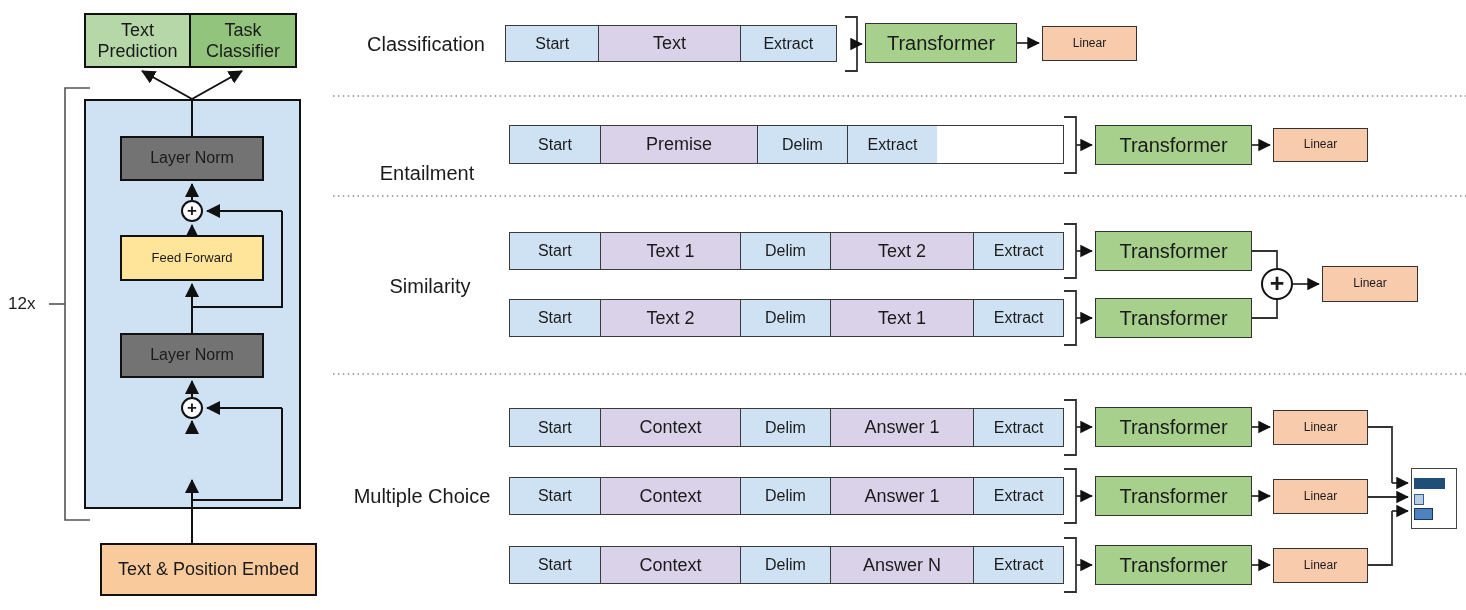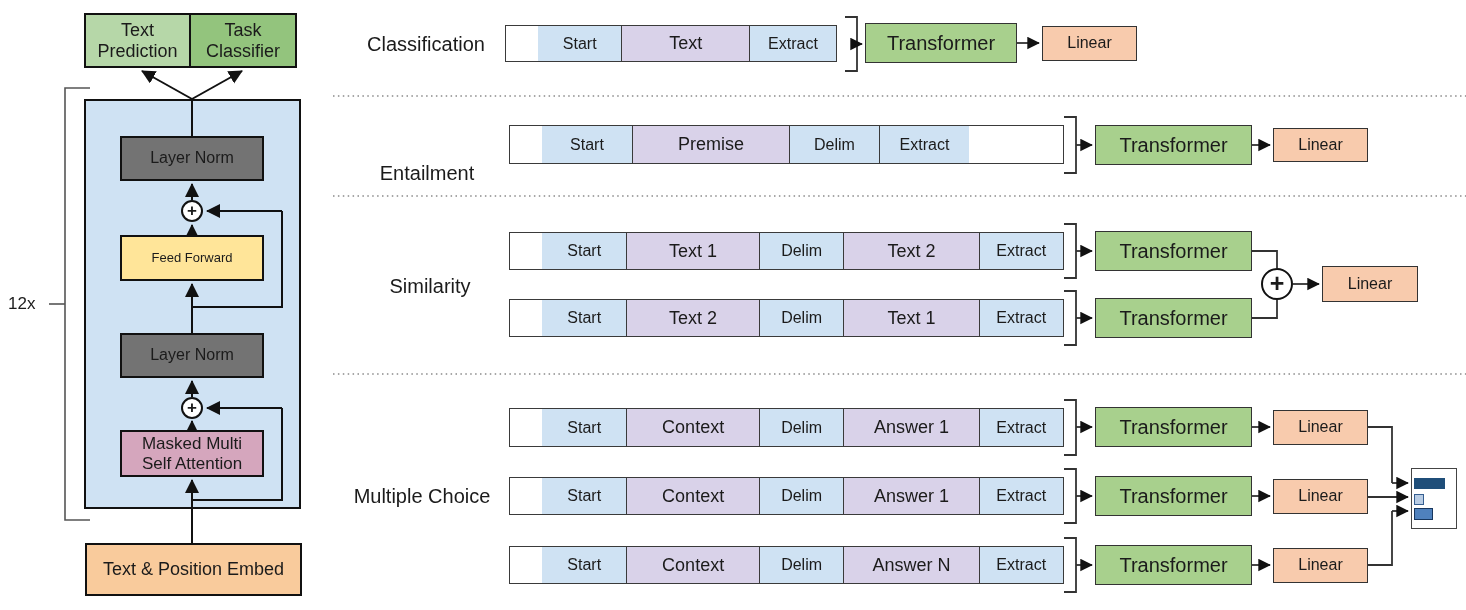--- a/index.html
+++ b/index.html
@@ -17,24 +17,24 @@
   
   .container-blue{background:#cfe2f3;}
   .head-light{background:#b6d7a8;font-size:18px;}
   .head-dark{background:#93c47d;font-size:18px;}
   .lnorm{background:#737373;font-size:16px;}
   .ffwd{background:#ffe599;font-size:13px;}
   .attn{background:#d5a6bd;font-size:17px;}
   .embed{background:#f9cb9c;font-size:18px;}
   
   .tf{background:#a8d08d;font-size:20px;}
-  .lin{background:#f8cbad;font-size:16px;}
+  .lin{background:#f8cbad;font-size:12px;}
   .strip{
     position:absolute;box-sizing:border-box;display:flex;
-    border:1.7px solid #3a3a3a;background:#ffffff;padding-left:32px;
+    border:1.7px solid #3a3a3a;background:#ffffff;
   }
   .cell{
     box-sizing:border-box;display:flex;align-items:center;justify-content:center;
     border-left:1.7px solid #3a3a3a;font-size:16px;
   }
   .cell:first-child{border-left:none;}
   .cell.sp{background:#cfe2f3;font-size:16px;}
   .cell.ct{background:#d9d2e9;font-size:18px;}
   .tasklabel{
     position:absolute;font-size:20px;white-space:nowrap;transform:translate(-50%,-50%);
@@ -143,23 +143,21 @@
   <div class="box head-light prewrap" style="left:84px;top:13px;width:107px;height:55px;">Text
 Prediction</div>
   <div class="box head-dark prewrap" style="left:189px;top:13px;width:108px;height:55px;">Task
 Classifier</div>
 
   <div class="box lnorm" style="left:120px;top:136px;width:144px;height:45px;">Layer Norm</div>
   <div class="sum small" style="left:181px;top:200px;">+</div>
   <div class="box ffwd" style="left:120px;top:235px;width:144px;height:46px;">Feed Forward</div>
   <div class="box lnorm" style="left:120px;top:333px;width:144px;height:45px;">Layer Norm</div>
   <div class="sum small" style="left:181px;top:397px;">+</div>
-  <div class="box attn prewrap" style="left:120px;top:430px;width:144px;height:47px;">Masked Multi
-Self Attention</div>
-  <div class="box embed" style="left:85px;top:543px;width:217px;height:53px;">Text &amp; Position Embed</div>
+  <div class="box embed" style="left:100px;top:543px;width:217px;height:53px;">Text &amp; Position Embed</div>
   <div class="repeat" style="left:8px;top:294px;">12x</div>
 
   <div class="tasklabel" style="left:426px;top:44px;">Classification</div>
   <div class="tasklabel" style="left:427px;top:145px;margin-top:28px;">Entailment</div>
   <div class="tasklabel" style="left:430px;top:286px;">Similarity</div>
   <div class="tasklabel" style="left:422px;top:496px;">Multiple Choice</div>
 
   <div class="strip" style="left:505px;top:25px;width:332px;height:37px;">
     <div class="cell sp" style="width:93px;">Start</div>
     <div class="cell ct" style="width:142px;">Text</div>

